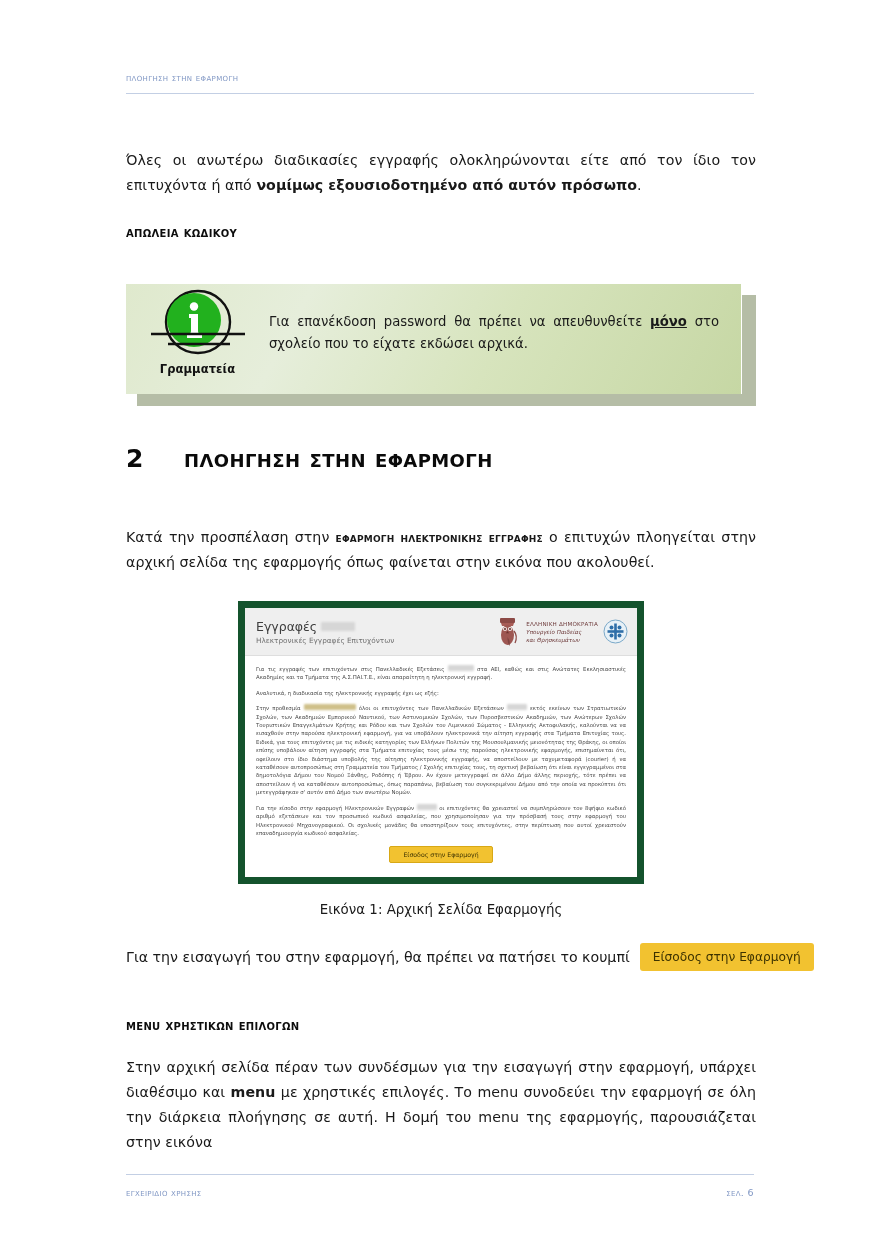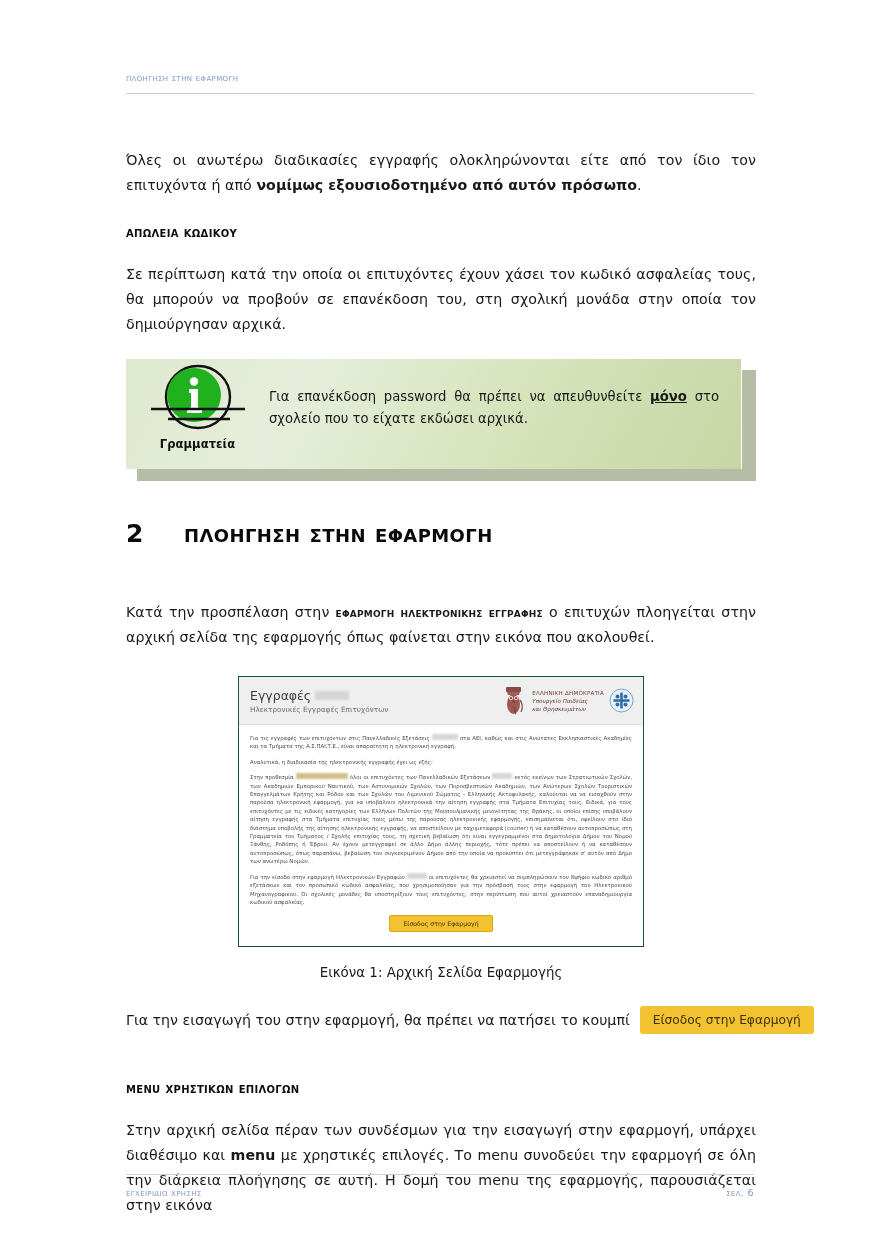--- a/index.html
+++ b/index.html
@@ -163,21 +163,21 @@
   .figure {
     margin-top: 26px;
     width: 630px;
     display: flex;
     flex-direction: column;
     align-items: center;
   }
   .shot {
     width: 406px;
     background: #ffffff;
-    border: 1px solid #14532d;
+    border: 7px solid #14532d;
     box-sizing: border-box;
     font-family: "DejaVu Sans", "Liberation Sans", sans-serif;
   }
   .shot-topbar {
     background: #efefef;
     border-bottom: 1px solid #dedede;
     height: 48px;
     display: flex;
     align-items: center;
     justify-content: space-between;
@@ -320,21 +320,20 @@
   <div class="content">
 
     <p class="body"><span>Όλες οι ανωτέρω διαδικασίες εγγραφής ολοκληρώνονται είτε από τον ίδιο τον επιτυχόντα ή από </span><b>νομίμως εξουσιοδοτημένο από αυτόν πρόσωπο</b><span>.</span></p>
 
     <div class="gap-26"></div>
 
     <h3 class="subhead">ΑΠΩΛΕΙΑ ΚΩΔΙΚΟΥ</h3>
 
     <div class="gap-22"></div>
 
-    <p class="body">Σε περίπτωση κατά την οποία οι επιτυχόντες έχουν χάσει τον κωδικό ασφαλείας τους, θα μπορούν να προβούν σε επανέκδοση του, στη σχολική μονάδα στην οποία τον δημιούργησαν αρχικά.</p>
 
     <div class="info-wrap">
       <div class="info-shadow"></div>
       <div class="info-box">
         <div class="info-icon-col">
           <svg class="info-icon-svg" width="100" height="72" viewBox="0 0 100 72">
             <ellipse cx="50" cy="34" rx="32" ry="31" fill="none" stroke="#111111" stroke-width="2.4"></ellipse>
             <circle cx="46" cy="32" r="27" fill="#22b11e"></circle>
             <circle cx="46" cy="18.5" r="4.2" fill="#ffffff"></circle>
             <path d="M41 26 h9 v17 q0 3 3 3 h1 v4 h-15 v-4 h1 q3 0 3 -3 v-13 h-2 z" fill="#ffffff"></path>

